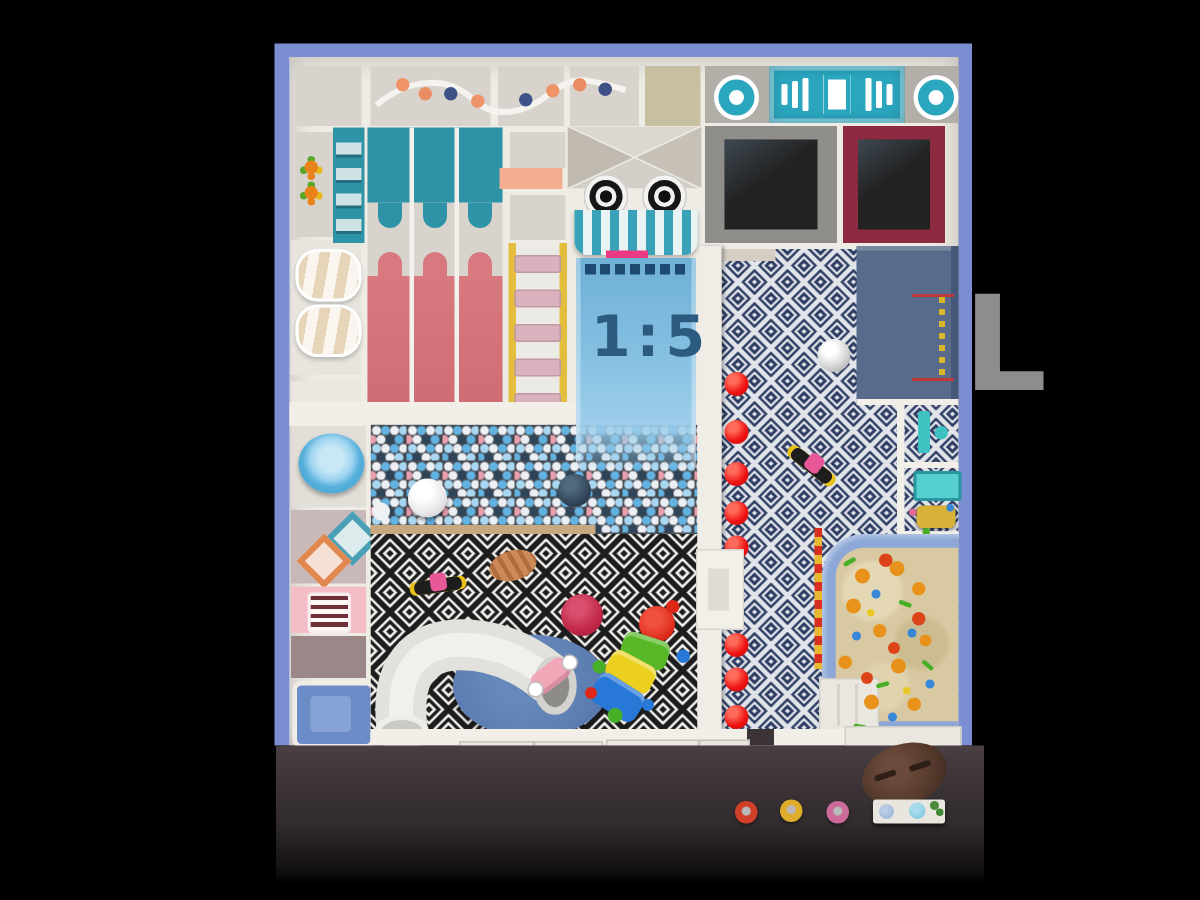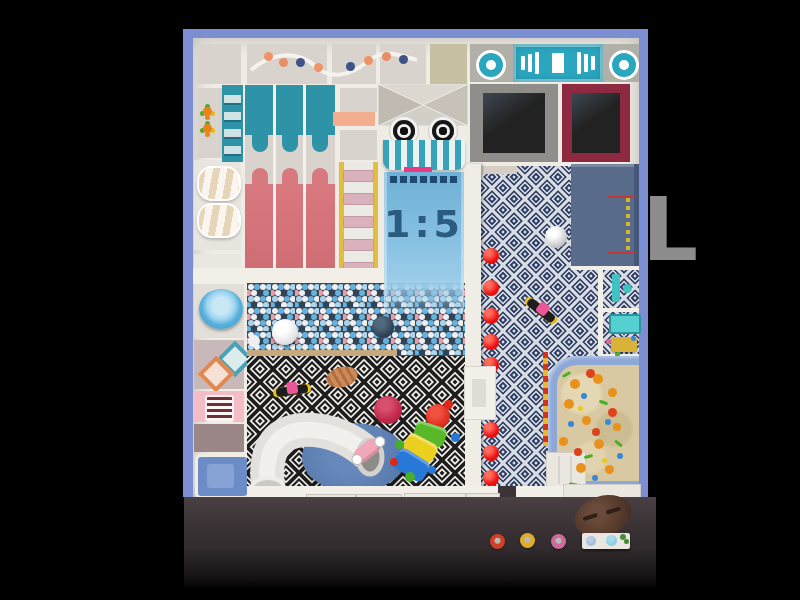--- a/index.html
+++ b/index.html
@@ -38,21 +38,21 @@
        background:#161616;box-shadow:inset 0 0 0 4px #161616, inset 0 0 0 7px #f0f0f0;}
   .eye::after{content:"";position:absolute;left:11px;top:11px;width:8px;height:8px;border-radius:50%;background:#101010;}
   #awning{left:383px;top:140px;width:82px;height:30px;border-radius:0 0 9px 9px;
      background:repeating-linear-gradient(90deg,var(--awning_teal) 0 6px,#e9f3f3 6px 12px);
      box-shadow:0 2px 3px rgba(0,0,0,.25);}
   #blue-slide{left:384px;top:172px;width:80px;height:140px;
      background:linear-gradient(180deg,#6fb0d6 0%,#84bfe1 45%,#9ccdea 78%,rgba(160,208,236,.12) 100%);
      box-shadow:inset 3px 0 0 rgba(255,255,255,.35), inset -3px 0 0 rgba(255,255,255,.35);}
   #slide-dashes{left:390px;top:176px;width:68px;height:7px;
      background:repeating-linear-gradient(90deg,#1d4a70 0 7px,transparent 7px 10px);}
-  #scale-text{left:384px;top:198px;width:80px;height:52px;display:flex;align-items:center;justify-content:center;
+  #scale-text{left:384px;top:198px;width:100px;height:52px;display:flex;align-items:center;justify-content:center;
      font-size:38px;font-weight:bold;color:#2b5b7e;letter-spacing:4px;}
   
   .adot{position:absolute;border-radius:50%;}
   .stick{border-radius:2px !important;}
   
   .rocker{position:absolute;width:32px;height:9px;background:#1d1d1d;border-radius:4px;
      box-shadow:-3px 0 0 #e8c018, 3px 0 0 #e8c018;}
   .rocker::after{content:"";position:absolute;left:11px;top:-4px;width:11px;height:12px;background:#e85898;border-radius:3px;}
   .roller{position:absolute;width:40px;height:31px;border-radius:15px;border:2px solid #fff;
      background:repeating-linear-gradient(100deg,#e7d5ba 0 7px,#faf6ef 7px 14px);box-shadow:0 2px 3px rgba(0,0,0,.2);}

